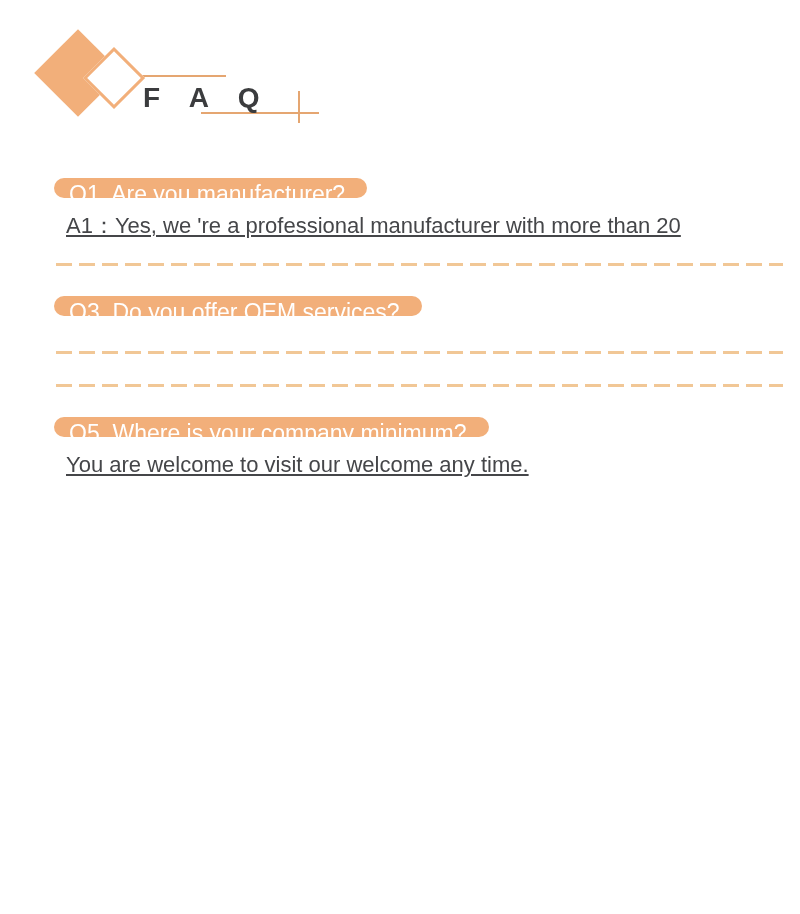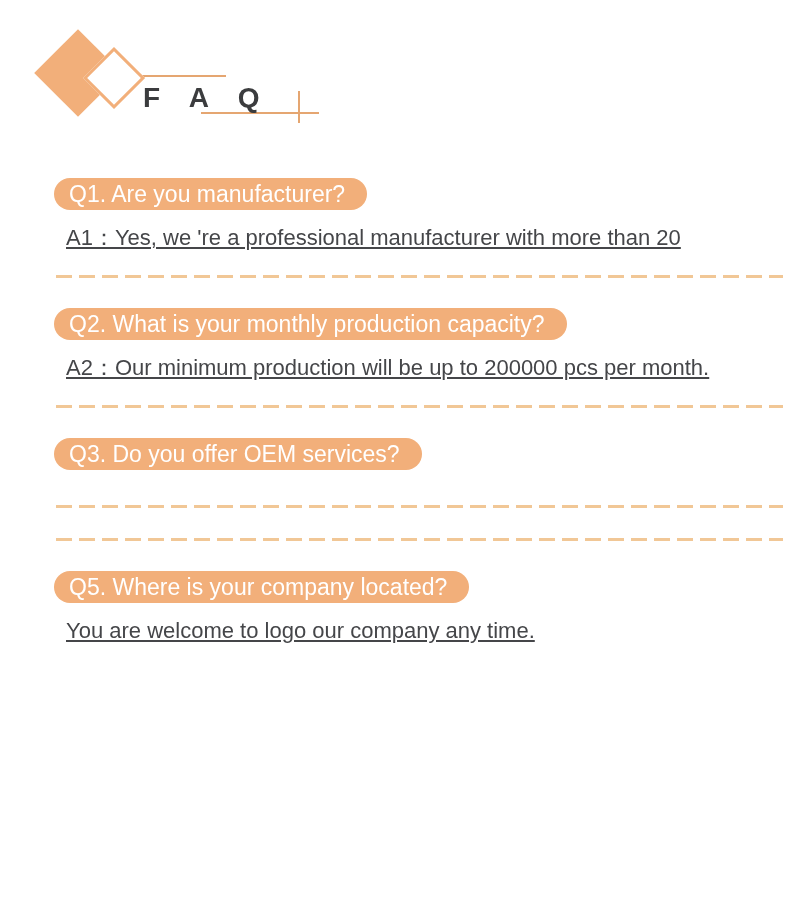--- a/index.html
+++ b/index.html
@@ -78,21 +78,21 @@
     white-space: nowrap;
   }
 
   
   .faq-list {
     padding-left: 28px;
     padding-right: 28px;
   }
   .q-pill {
     display: inline-block;
-    height: 32px;
+    height: 20px;
     line-height: 32px;
     border-radius: 16px;
     background: var(--accent);
     color: var(--pill-text);
     font-size: 23px;
     padding: 0 22px 0 15px;
     margin-bottom: 13px;
     white-space: nowrap;
   }
   .answer {
@@ -133,44 +133,35 @@
     <section class="faq-item">
       <div class="q-pill">
         <span>Q1. Are you manufacturer?</span>
       </div>
       <div class="answer">
         <div class="answer-line">A1：Yes, we 're a professional manufacturer with more than 20</div>
       </div>
       <div class="divider"></div>
     </section>
 
-    <section class="faq-item">
-      <div class="q-pill">
-        <span>Q2. What is your monthly production capacity?</span>
-      </div>
-      <div class="answer">
-        <div class="answer-line">A2：Our minimum production will be up to 200000 pcs per month.</div>
-      </div>
-      <div class="divider"></div>
-    </section>
 
     <section class="faq-item">
       <div class="q-pill">
         <span>Q3. Do you offer OEM services?</span>
       </div>
       <div class="divider"></div>
     </section>
 
     <section class="faq-item">
       <div class="divider"></div>
     </section>
 
     <section class="faq-item">
       <div class="q-pill">
-        <span>Q5. Where is your company located?</span>
+        <span>Q5. Where is your company minimum?</span>
       </div>
       <div class="answer">
-        <div class="answer-line">You are welcome to logo our company any time.</div>
+        <div class="answer-line">You are welcome to visit our welcome any time.</div>
       </div>
     </section>
 
   </div>
 </div>
 
 </body></html>

